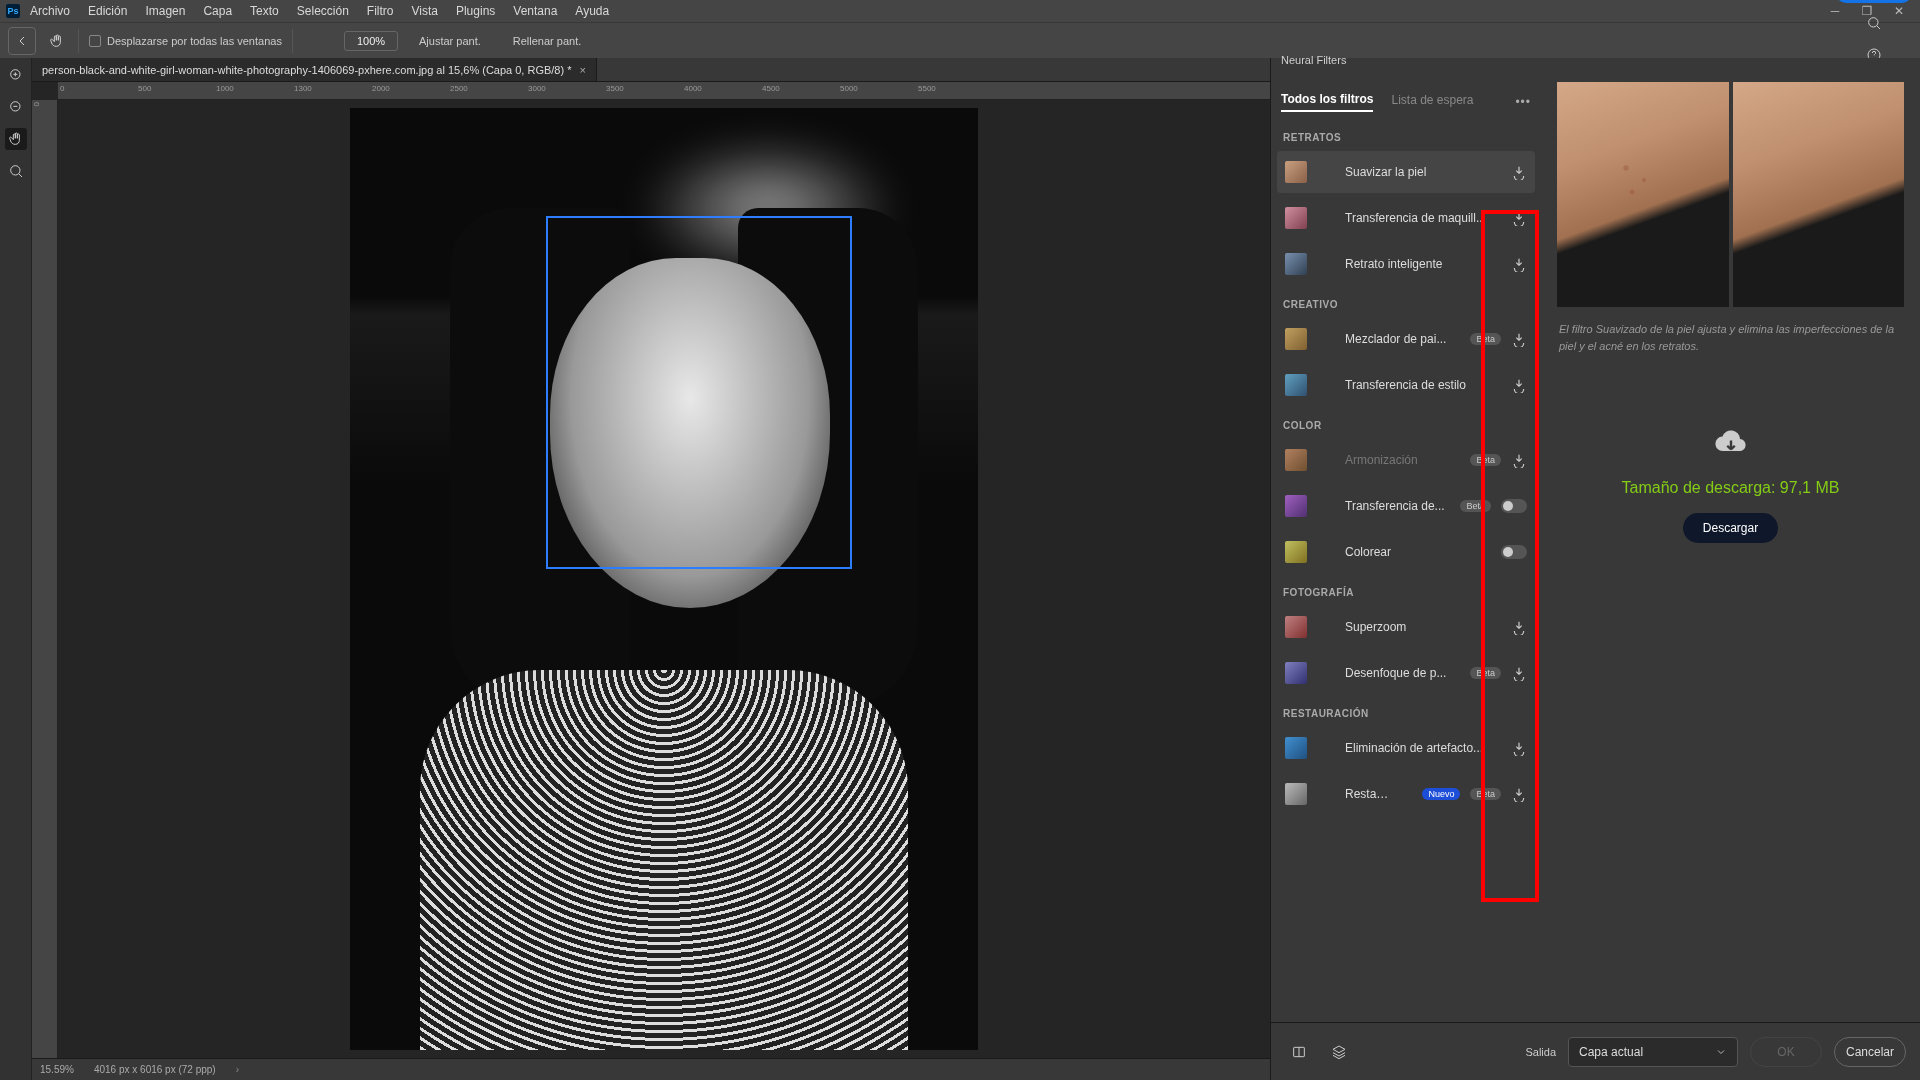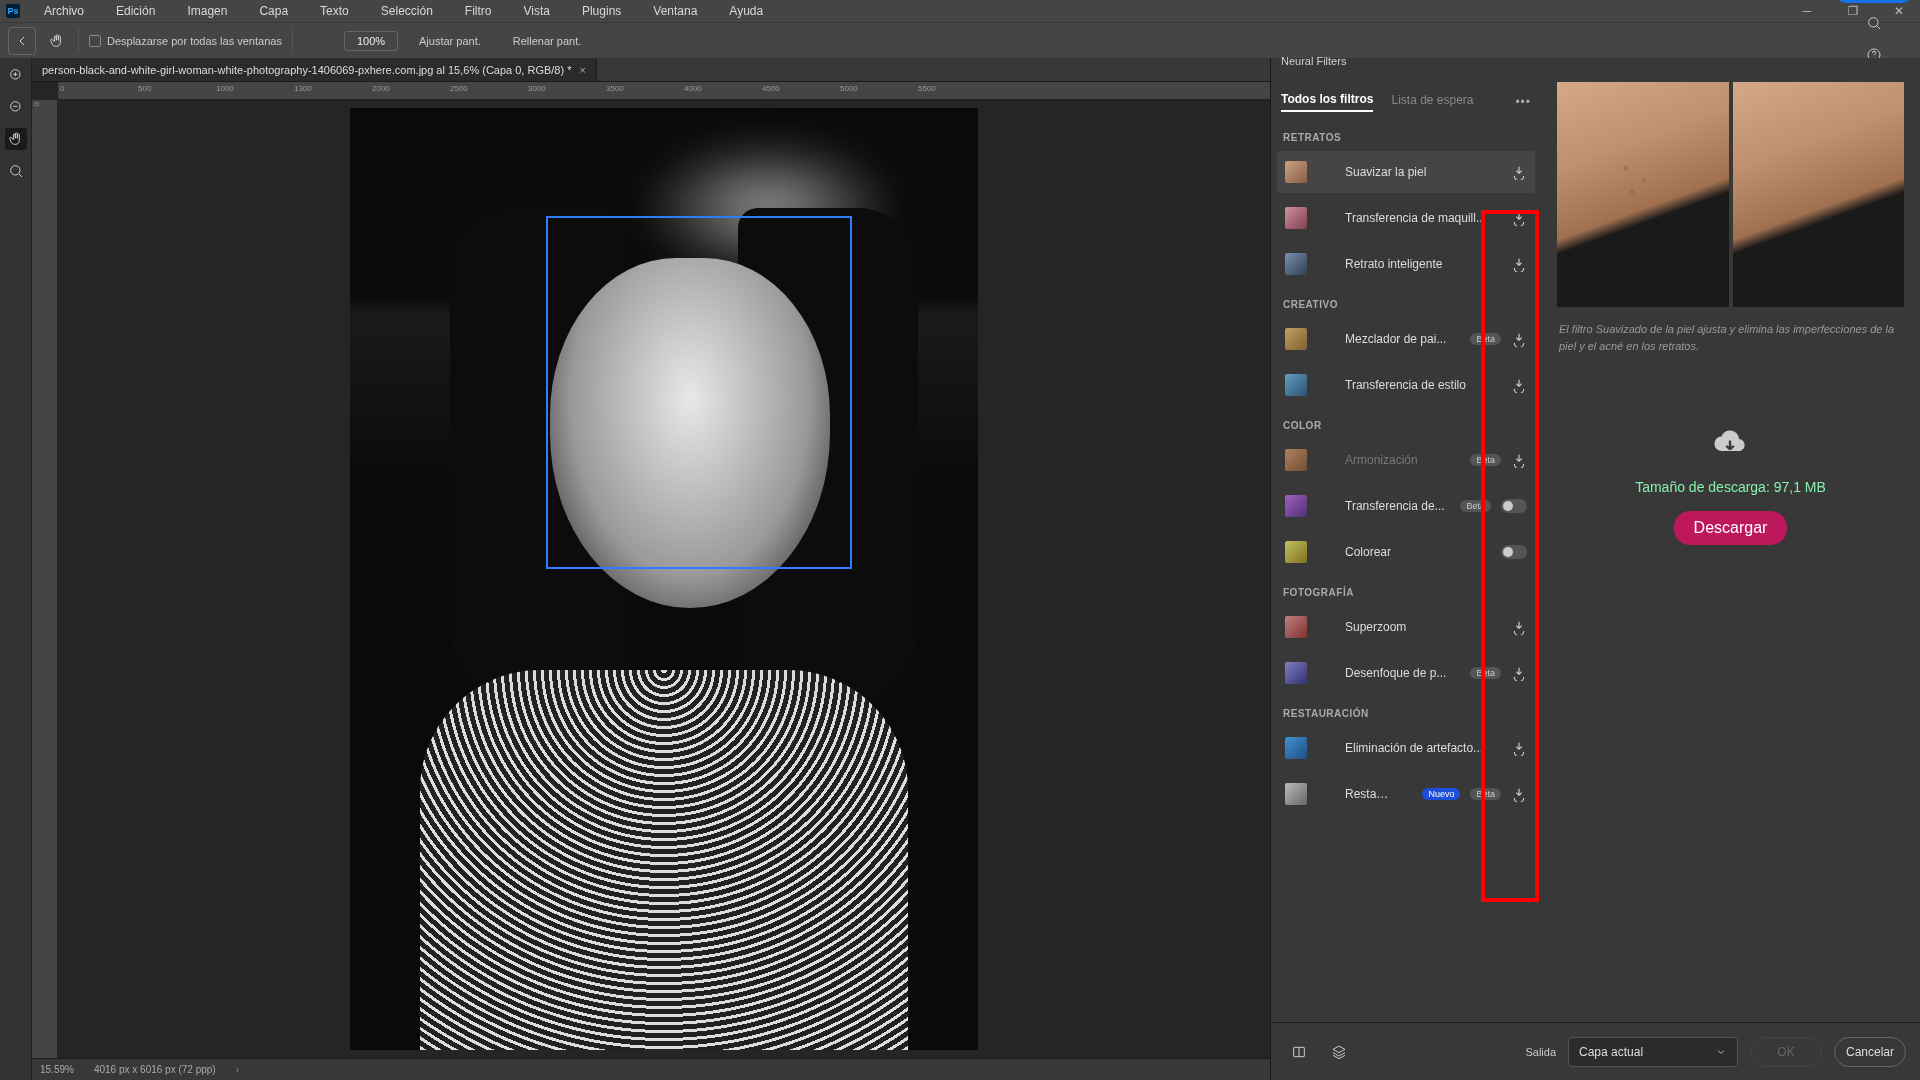--- a/index.html
+++ b/index.html
@@ -1,19 +1,19 @@
 <!DOCTYPE html>
 <html><head>
 <meta charset="utf-8">
 <style>
 * { margin: 0; padding: 0; box-sizing: border-box; font-family: -apple-system, "Segoe UI", Arial, sans-serif; }
 body { width: 1920px; height: 1080px; background: #323232; color: #d0d0d0; overflow: hidden; font-size: 12px; }
 
 
-.menubar { height: 22px; background: #454545; display: flex; align-items: center; padding: 11px 6px; gap: 16px; }
+.menubar { height: 22px; background: #454545; display: flex; align-items: center; padding: 11px 6px; gap: 2px; }
 .menubar .logo { width: 14px; height: 14px; background: #001e36; color: #31a8ff; font-weight: bold; font-size: 9px; display: flex; align-items: center; justify-content: center; border-radius: 2px; }
 .menubar .menu-item { padding: 3px 8px; font-size: 12px; color: #d8d8d8; cursor: pointer; }
 .menubar .spacer { flex: 1; }
 .menubar .win-btn { width: 30px; height: 18px; display: flex; align-items: center; justify-content: center; color: #bbb; }
 
 
 .optionbar { height: 36px; background: #454545; border-top: 1px solid #383838; display: flex; align-items: center; padding: 0 8px; gap: 10px; }
 .optionbar .nav-btn { width: 28px; height: 28px; border: 1px solid #666; border-radius: 4px; display: flex; align-items: center; justify-content: center; }
 .optionbar .hand-preview { width: 22px; height: 22px; display: flex; align-items: center; justify-content: center; }
 .optionbar .sep { width: 1px; height: 24px; background: #555; }
@@ -49,21 +49,21 @@
 .photo .hair-l { position: absolute; top: 100px; left: 100px; width: 180px; height: 500px; background: #0c0c0c; border-radius: 60px 20px 40px 80px; }
 .photo .hair-r { position: absolute; top: 100px; right: 60px; width: 180px; height: 500px; background: #0c0c0c; border-radius: 20px 60px 80px 40px; }
 .photo .body { position: absolute; bottom: 0; left: 70px; right: 70px; height: 380px; background: repeating-radial-gradient(circle at 50% 0%, #ddd 0px, #ddd 3px, #222 3px, #222 8px); border-radius: 120px 120px 0 0; }
 .photo .selection { position: absolute; border: 2px solid #2d7dff; top: 108px; left: 196px; width: 306px; height: 353px; }
 
 .statusbar { height: 22px; background: #383838; border-top: 1px solid #1a1a1a; display: flex; align-items: center; padding: 0 8px; gap: 20px; font-size: 10px; color: #aaa; }
 
 
 .right-panel { width: 650px; background: #323232; display: flex; flex-direction: column; border-left: 1px solid #1a1a1a; }
 .panel-title { height: 24px; background: #383838; display: flex; align-items: center; padding: 0 10px; font-size: 11px; }
-.panel-title span.active { border-bottom: 2px solid #ef4444; padding-bottom: 17px; }
+.panel-title span.active { border-bottom: 4px solid #ef4444; padding-bottom: 17px; }
 
 .panel-body { flex: 1; display: flex; overflow: hidden; }
 .filter-list { width: 270px; background: #383838; display: flex; flex-direction: column; overflow-y: auto; position: relative; }
 .filter-tabs { display: flex; align-items: center; padding: 10px 10px 8px; gap: 18px; font-size: 12px; }
 .filter-tabs .ft { color: #888; cursor: pointer; padding-bottom: 4px; }
 .filter-tabs .ft.active { color: #fff; font-weight: 600; border-bottom: 2px solid #fff; }
 .filter-tabs .more { margin-left: auto; color: #aaa; letter-spacing: 1px; }
 
 .cat-label { font-size: 10px; font-weight: 600; color: #aaa; letter-spacing: 0.5px; padding: 12px 12px 6px; }
 .filter-row { height: 42px; margin: 2px 6px; border-radius: 4px; display: flex; align-items: center; padding: 0 8px; gap: 10px; position: relative; cursor: pointer; }
@@ -79,22 +79,22 @@
 
 .red-highlight { position: absolute; border: 4px solid #ff0000; pointer-events: none; }
 
 .detail-pane { flex: 1; background: #383838; display: flex; flex-direction: column; align-items: center; padding: 0 16px; }
 .preview-pair { display: flex; gap: 4px; width: 100%; margin-bottom: 14px; }
 .preview-pair .pv { flex: 1; height: 225px; background: linear-gradient(160deg, #d4a888 0%, #c09070 30%, #a07050 55%, #1a1a1a 60%, #1a1a1a 100%); position: relative; }
 .preview-pair .pv.before::after { content: ""; position: absolute; top: 30%; left: 30%; width: 60px; height: 60px; background: radial-gradient(circle at 30% 30%, rgba(150,80,60,.4) 4%, transparent 5%), radial-gradient(circle at 60% 50%, rgba(150,80,60,.4) 4%, transparent 5%), radial-gradient(circle at 40% 70%, rgba(150,80,60,.4) 4%, transparent 5%); }
 .desc { font-size: 11px; font-style: italic; color: #999; line-height: 1.5; padding: 0 2px 30px; }
 .dl-block { display: flex; flex-direction: column; align-items: center; gap: 16px; margin-top: 40px; }
 .dl-icon svg { width: 36px; height: 36px; }
-.dl-size { font-size: 14px; color: #86efac; }
-.dl-btn { background: #be185d; color: #fff; padding: 8px 20px; border-radius: 16px; font-size: 16px; cursor: pointer; }
+.dl-size { font-size: 16px; color: #84cc16; }
+.dl-btn { background: #0f172a; color: #fff; padding: 8px 20px; border-radius: 16px; font-size: 12px; cursor: pointer; }
 
 .panel-footer { height: 58px; background: #383838; border-top: 1px solid #1a1a1a; display: flex; align-items: center; padding: 0 14px; gap: 12px; }
 .panel-footer .ficon { width: 28px; height: 28px; display: flex; align-items: center; justify-content: center; color: #ccc; }
 .panel-footer .out-label { margin-left: auto; font-size: 11px; color: #ccc; }
 .panel-footer .out-select { width: 170px; height: 30px; background: #2b2b2b; border: 1px solid #555; border-radius: 4px; padding: 0 10px; display: flex; align-items: center; justify-content: space-between; font-size: 12px; color: #ddd; }
 .panel-footer .fbtn { min-width: 72px; height: 30px; border: 1px solid #666; border-radius: 15px; display: flex; align-items: center; justify-content: center; font-size: 12px; color: #ddd; cursor: pointer; }
 .panel-footer .fbtn.disabled { color: #666; border-color: #444; }
 
 
 .svgicon { width: 16px; height: 16px; fill: none; stroke: currentColor; stroke-width: 1.5; }

